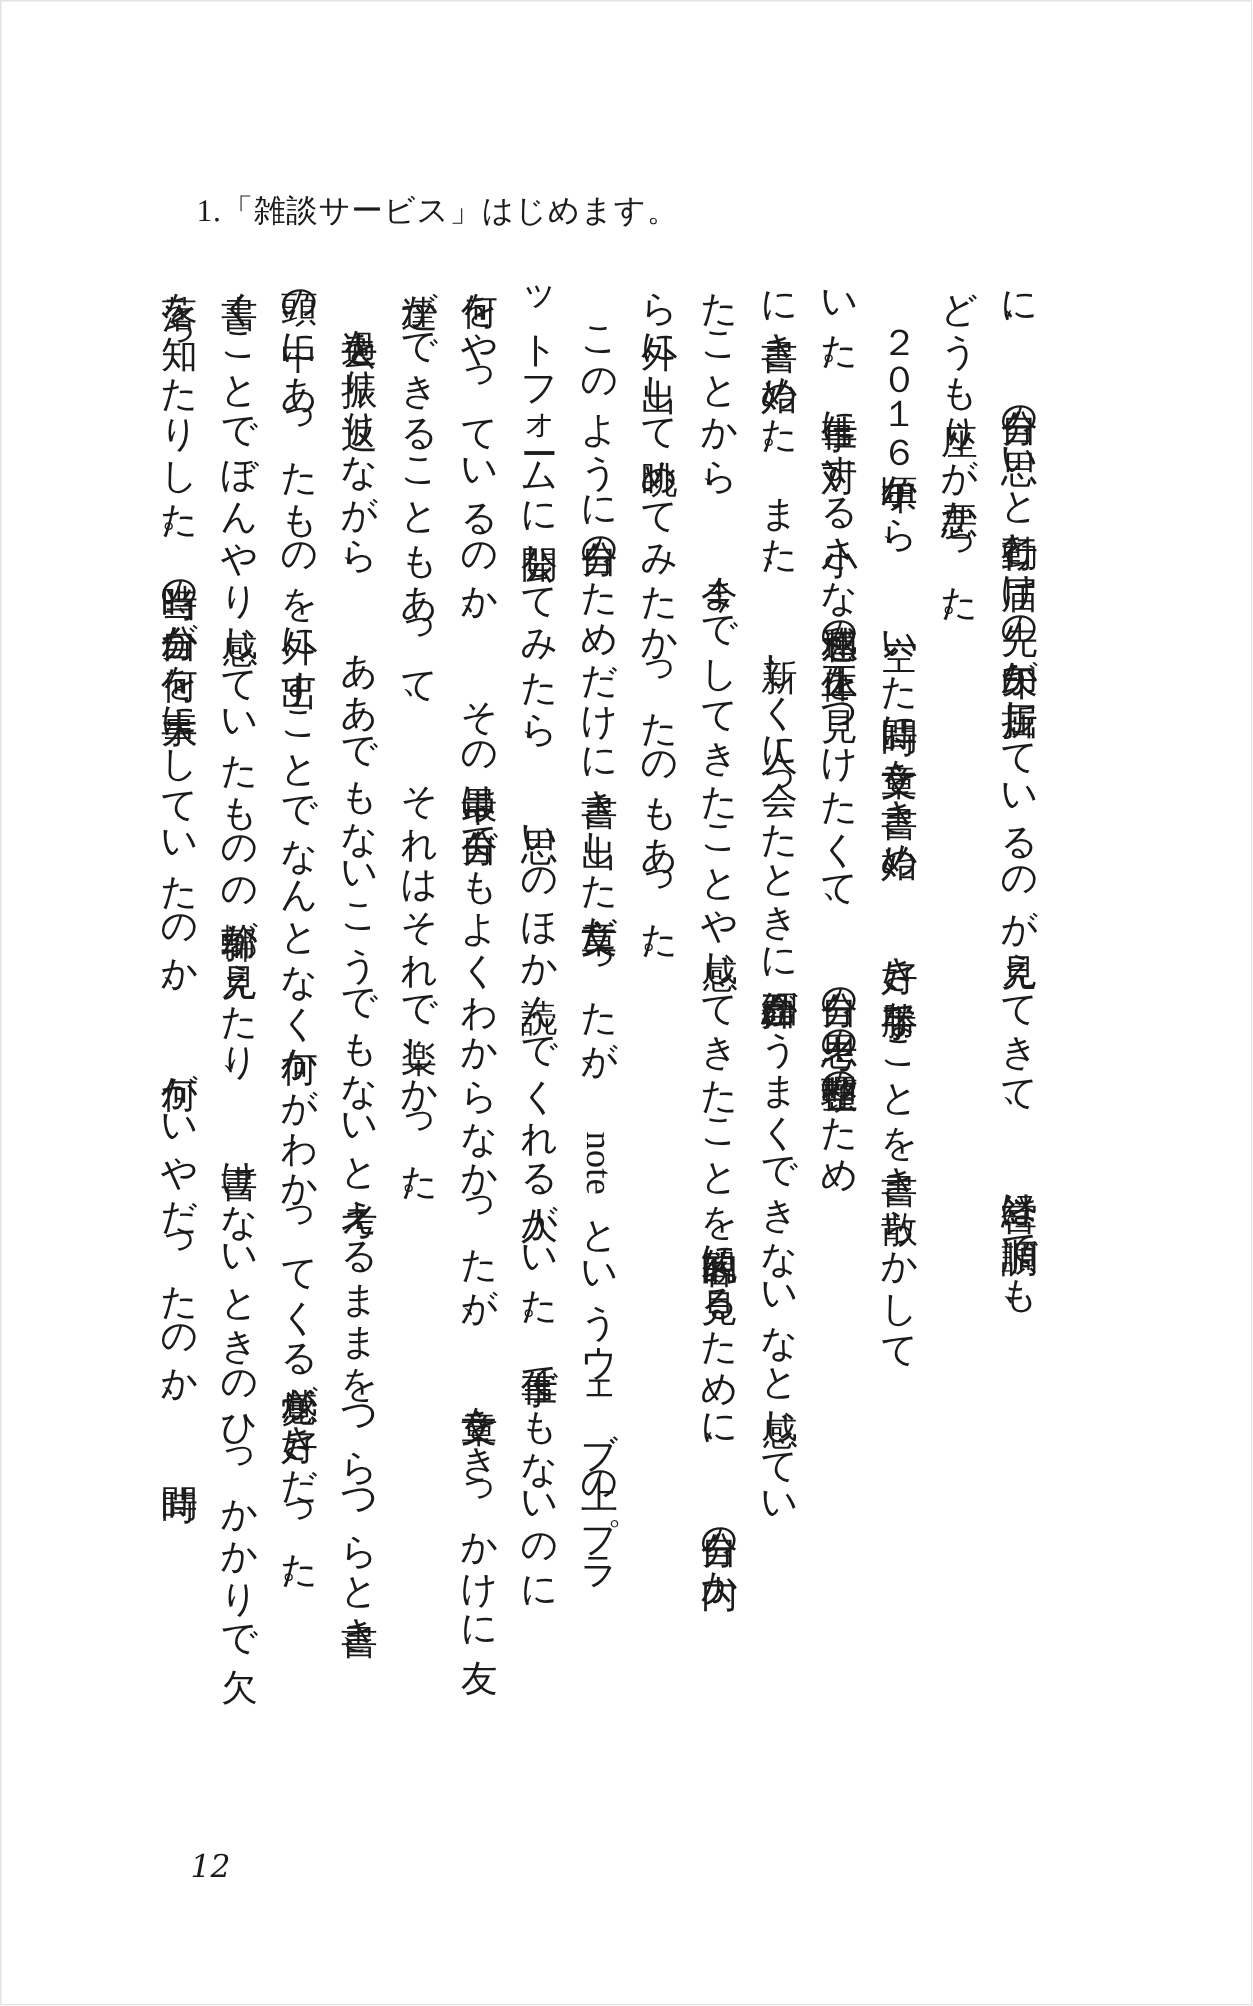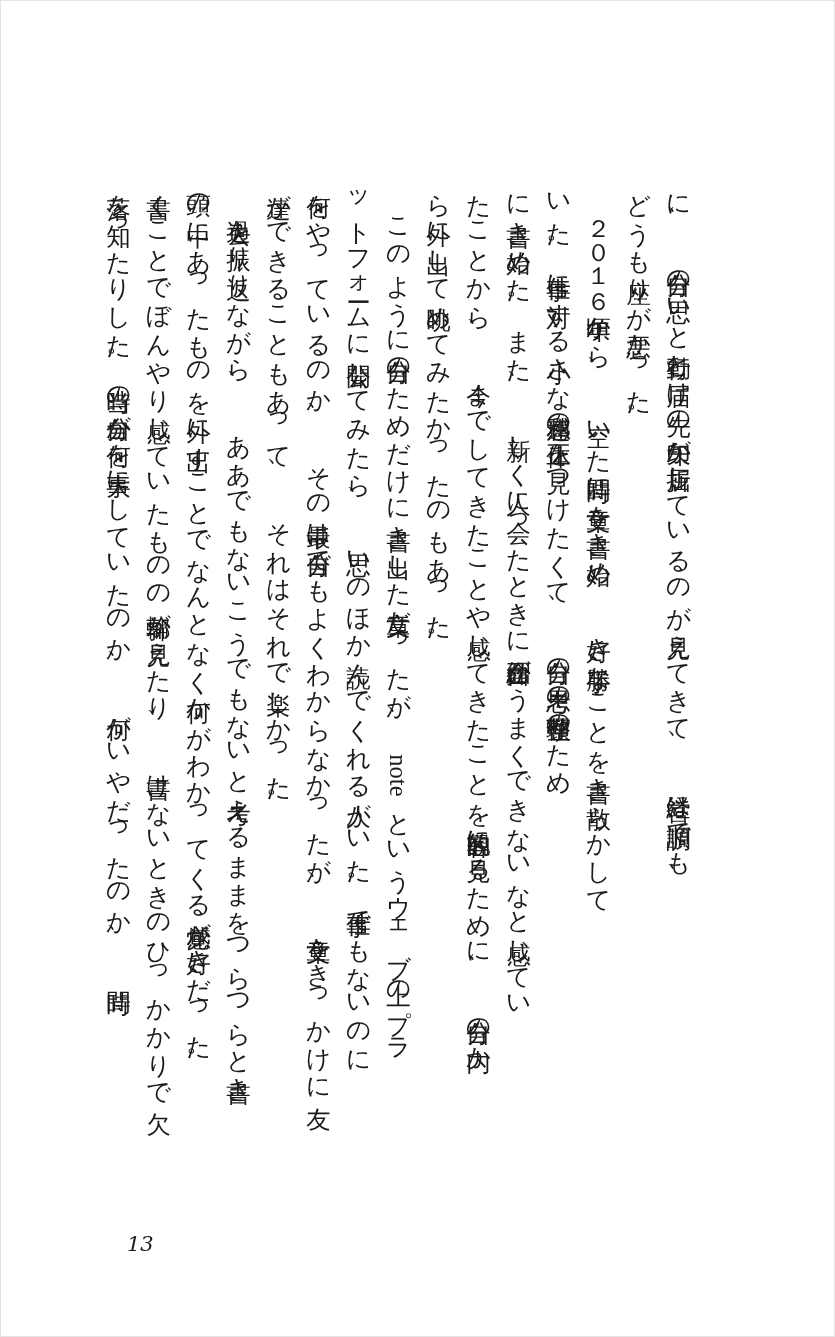--- a/index.html
+++ b/index.html
@@ -48,34 +48,35 @@
     font-size: 21px;
     font-style: italic;
     font-family: "DejaVu Serif", "Liberation Serif", serif;
   }
 </style>
 </head>
 <body>
 
 <div class="page">
 
+  <div class="chapter-header">1.「雑談サービス」はじめます。</div>
 
   <div class="vtext">
     <div class="vline">に、　自分の思いと行動と届け先の矢印が屈折しているのが見えてきて、　経営は順調でも、</div>
     <div class="vline">どうも座りが悪かった。</div>
     <div class="vline">　２０１６年頃から、　空いた時間に文章を書き始め、　好き勝手なことを書き散らかして</div>
     <div class="vline">いた。仕事に対する小さな違和感の正体を見つけたくて、　自分の思考の整理整頓のため</div>
     <div class="vline">に書き始めた。また、　新しく人に会ったときに自己紹介がうまくできないなと感じてい</div>
     <div class="vline">たことから、　今までしてきたことや感じてきたことを客観的に見るために、　自分の内か</div>
     <div class="vline">ら外に出して眺めてみたかったのもあった。</div>
     <div class="vline">　このように自分のためだけに書き出した文章だったが、　noteというウェブ上のプラ</div>
     <div class="vline">ットフォームに公開してみたら、　思いのほか読んでくれる人がいた。仕事でもないのに</div>
     <div class="vline">何をやっているのか、　その最中は自分でもよくわからなかったが、　文章をきっかけに友</div>
     <div class="vline">達ができることもあって、　それはそれで楽しかった。</div>
     <div class="vline">　過去を振り返りながら、　ああでもないこうでもないと考えるままをつらつらと書き、</div>
     <div class="vline">頭の中にあったものを外に出すことでなんとなく何かがわかってくる感覚が好きだった。</div>
     <div class="vline">書くことでぼんやり感じていたものの輪郭が見えたり、　書けないときのひっかかりで欠</div>
     <div class="vline">落を知ったりした。当時の自分が何を大事にしていたのか、　何がいやだったのか、　時間</div>
   </div>
 
-  <div class="page-number">13</div>
+  <div class="page-number">12</div>
 
 </div>
 
 </body></html>

